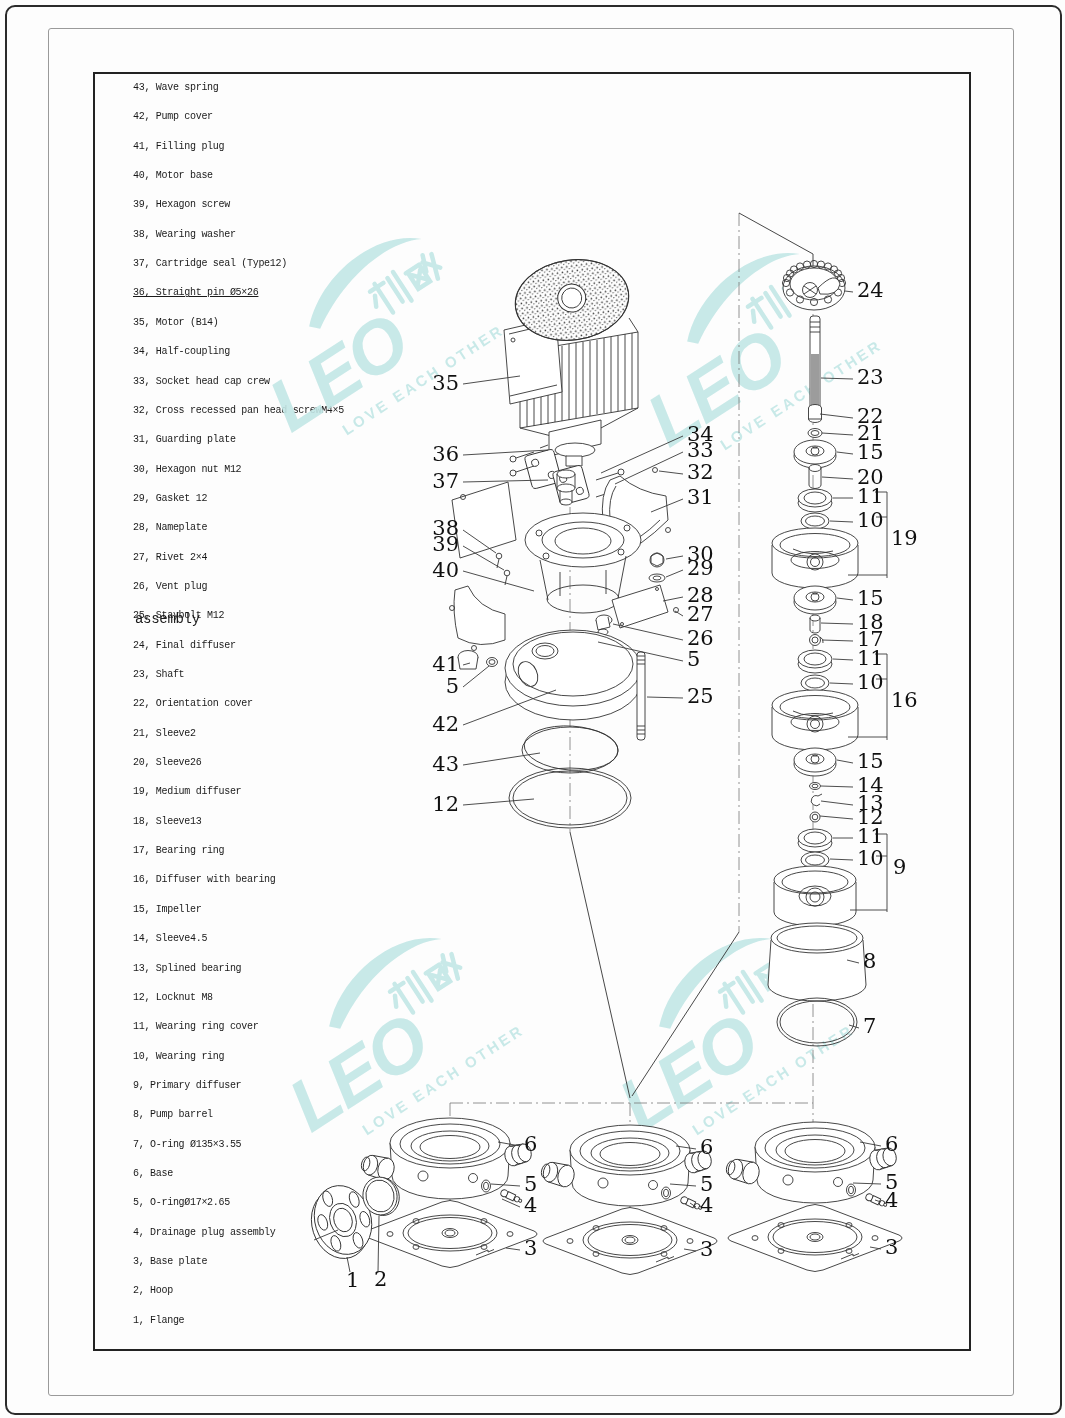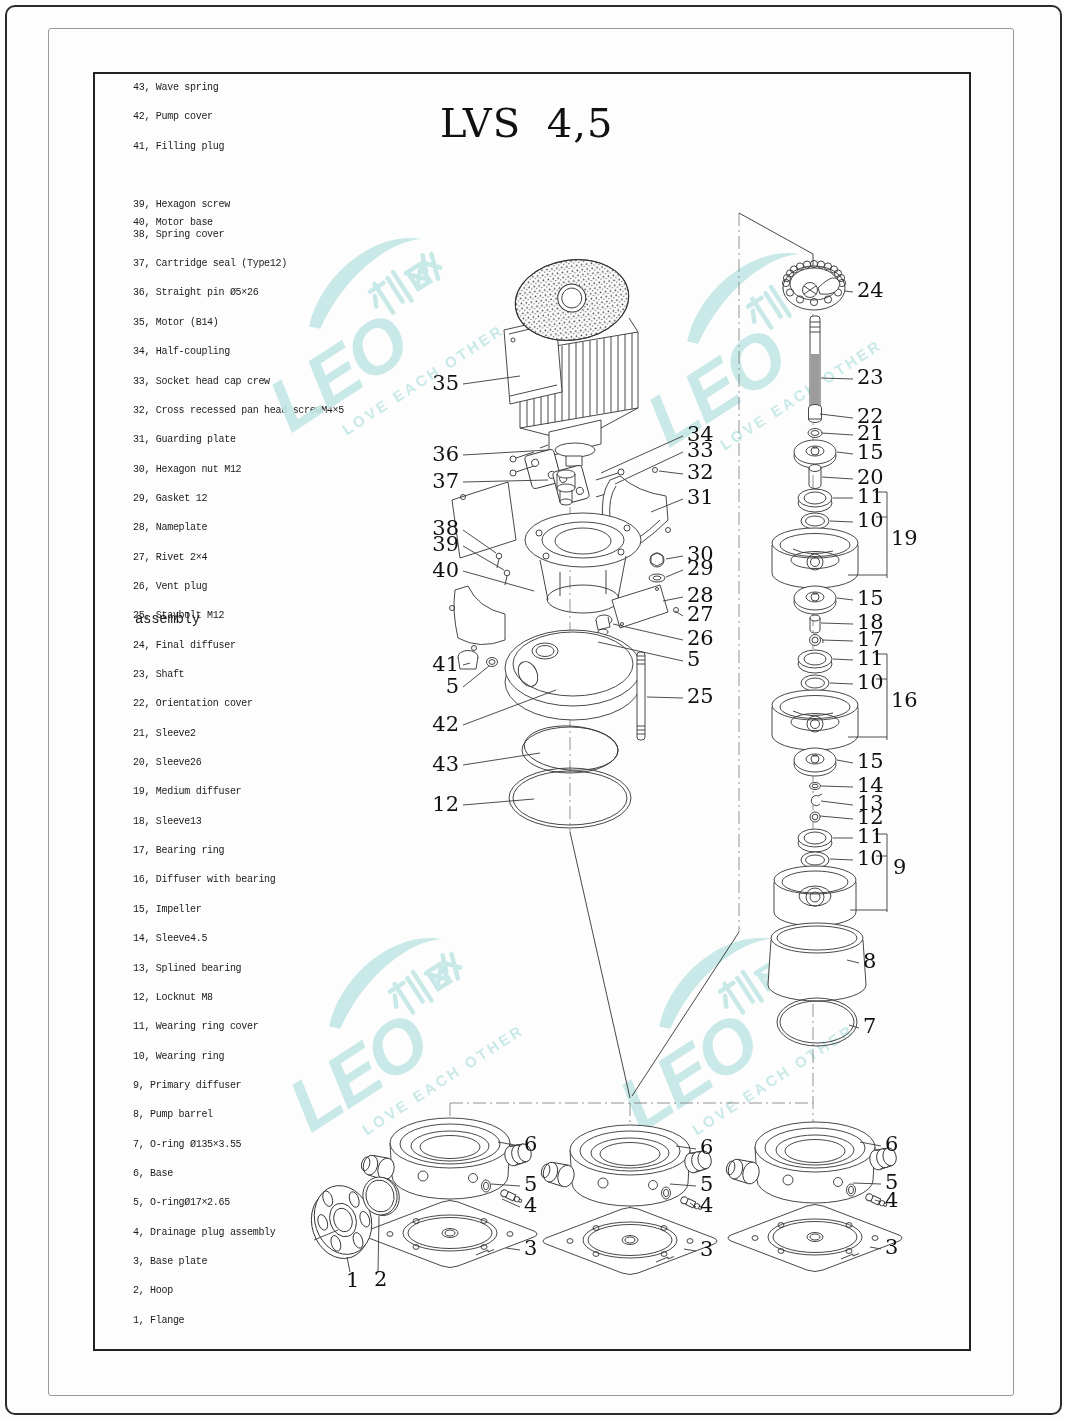--- a/index.html
+++ b/index.html
@@ -25,31 +25,30 @@
   .wm{opacity:0.9;}
 </style>
 </head>
 <body>
 
 <div class="page">
   <div class="frame frame-outer"></div>
   <div class="frame frame-mid"></div>
   <div class="frame frame-inner"></div>
 
-  <div class="title">LVS 4,5</div>
 
   <div id="parts-list">
       <div class="plist-row" style="top: 82px;">43, Wave spring</div>
       <div class="plist-row" style="top: 111.35px;">42, Pump cover</div>
       <div class="plist-row" style="top: 140.7px;">41, Filling plug</div>
-      <div class="plist-row" style="top: 170.05px; margin-top: 47px;">40, Motor base</div>
+      <div class="plist-row" style="top: 170.05px;">40, Motor base</div>
       <div class="plist-row" style="top: 199.4px;">39, Hexagon screw</div>
-      <div class="plist-row" style="top: 228.75px;">38, Spring cover</div>
+      <div class="plist-row" style="top: 228.75px;">38, Wearing washer</div>
       <div class="plist-row" style="top: 258.1px;">37, Cartridge seal (Type12)</div>
-      <div class="plist-row" style="top: 287.45px;">36, Straight pin Ø5×26</div>
+      <div class="plist-row" style="top: 287.45px; text-decoration: underline;">36, Straight pin Ø5×26</div>
       <div class="plist-row" style="top: 316.8px;">35, Motor (B14)</div>
       <div class="plist-row" style="top: 346.15px;">34, Half-coupling</div>
       <div class="plist-row" style="top: 375.5px;">33, Socket head cap crew</div>
       <div class="plist-row" style="top: 404.85px;">32, Cross recessed pan head screwM4×5</div>
       <div class="plist-row" style="top: 434.2px;">31, Guarding plate</div>
       <div class="plist-row" style="top: 463.55px;">30, Hexagon nut M12</div>
       <div class="plist-row" style="top: 492.9px;">29, Gasket 12</div>
       <div class="plist-row" style="top: 522.25px;">28, Nameplate</div>
       <div class="plist-row" style="top: 551.6px;">27, Rivet 2×4</div>
       <div class="plist-row" style="top: 580.95px;">26, Vent plug</div>

